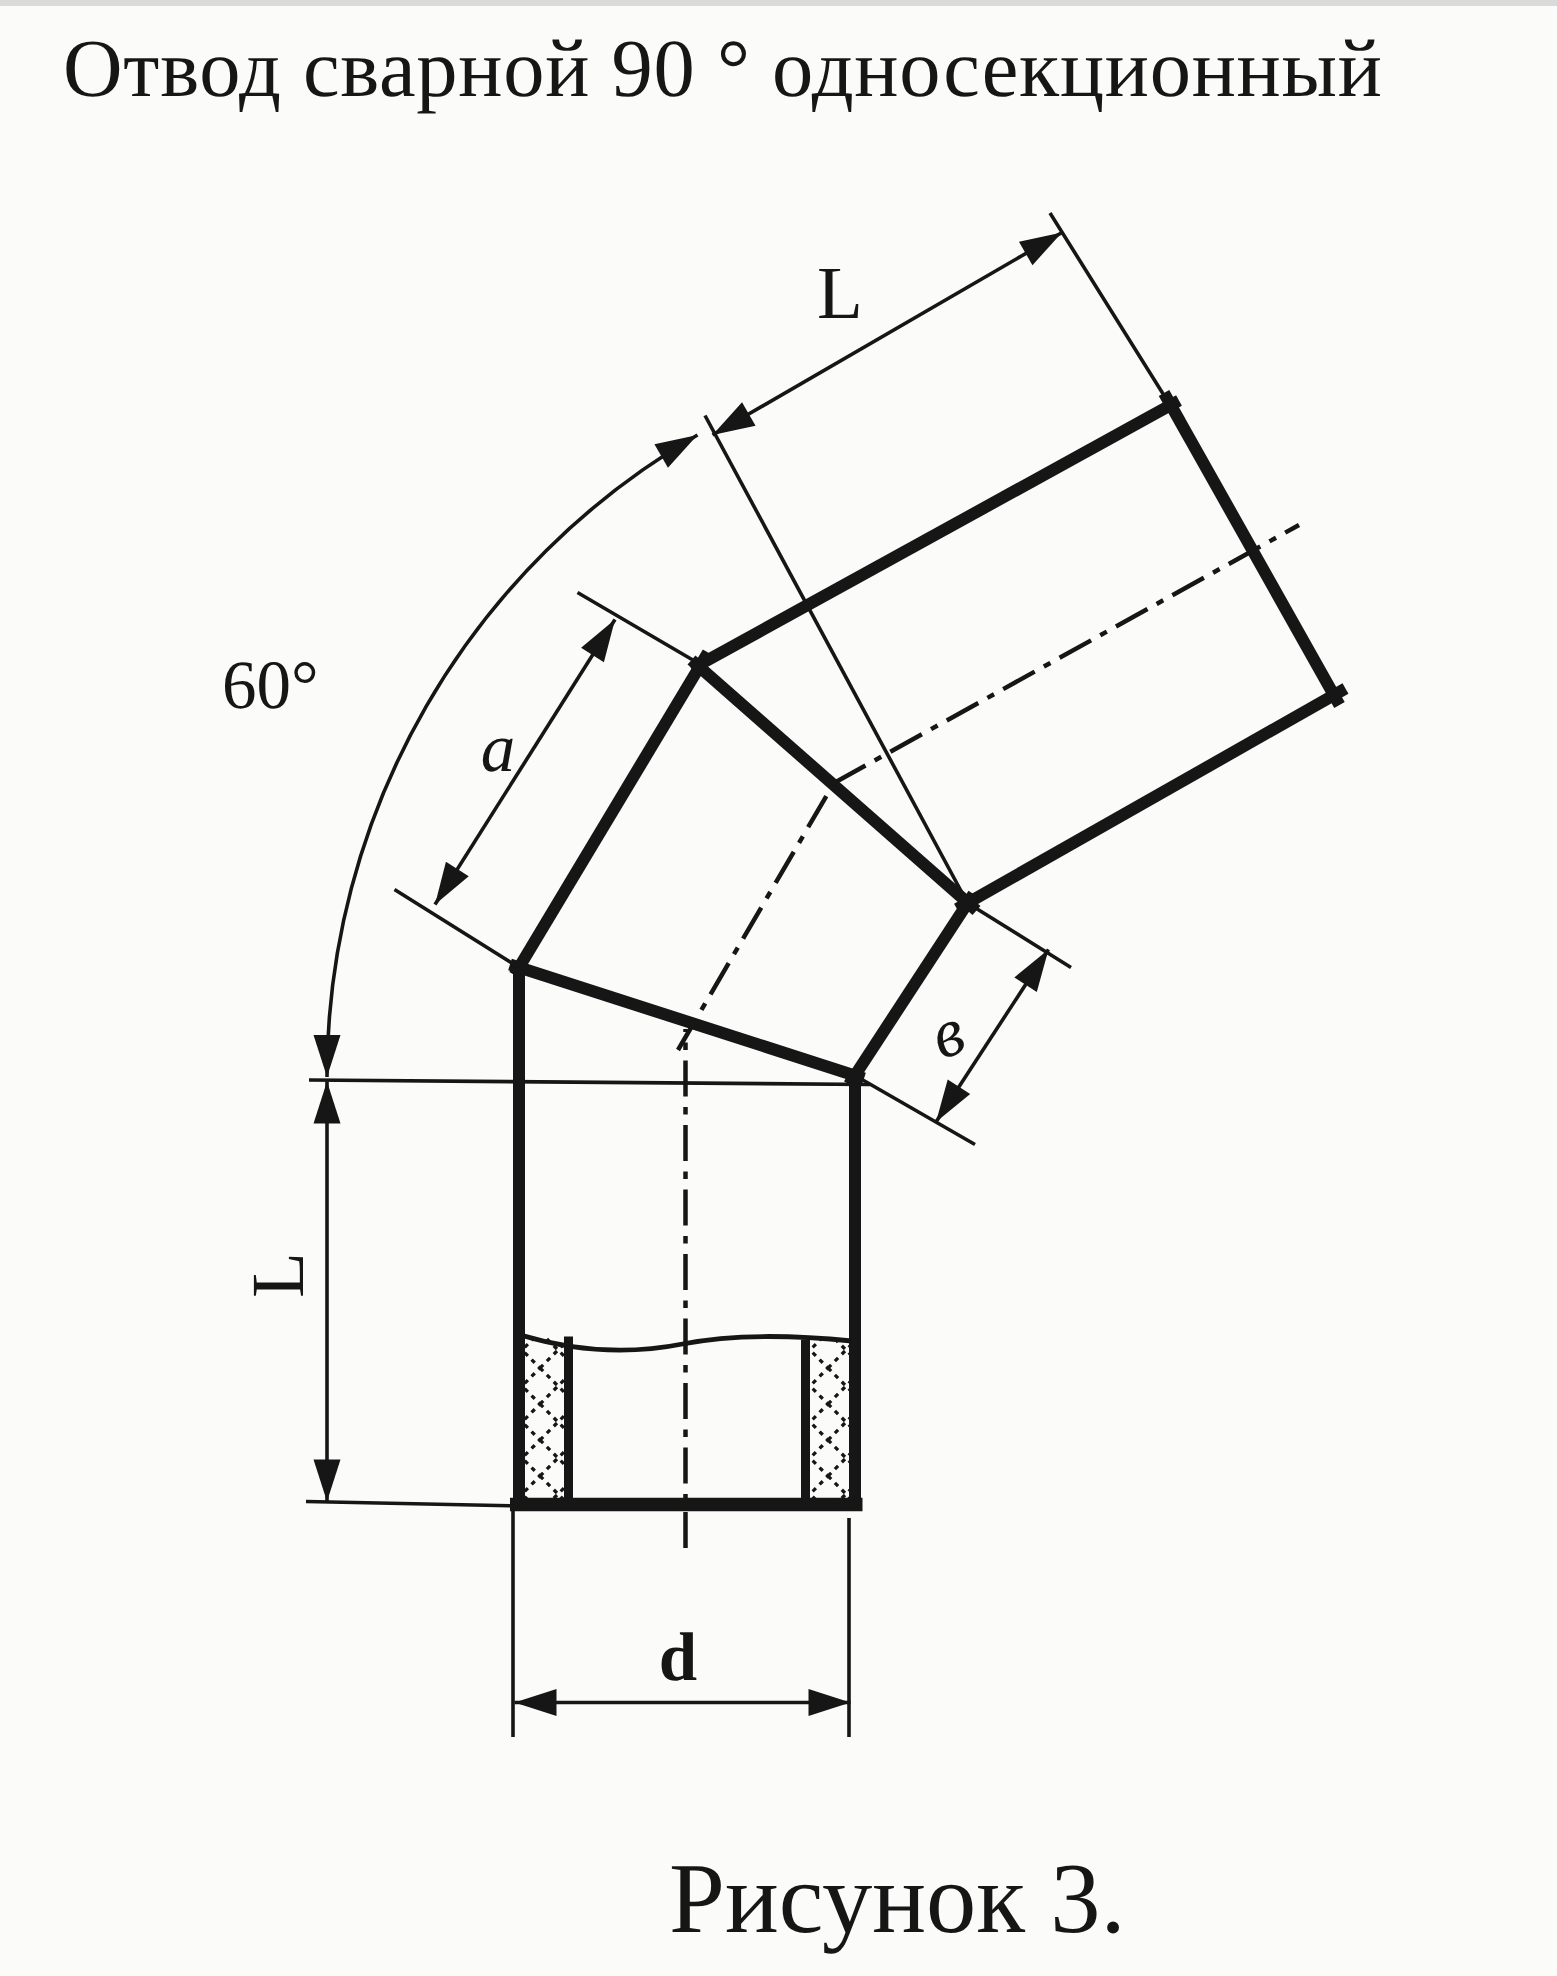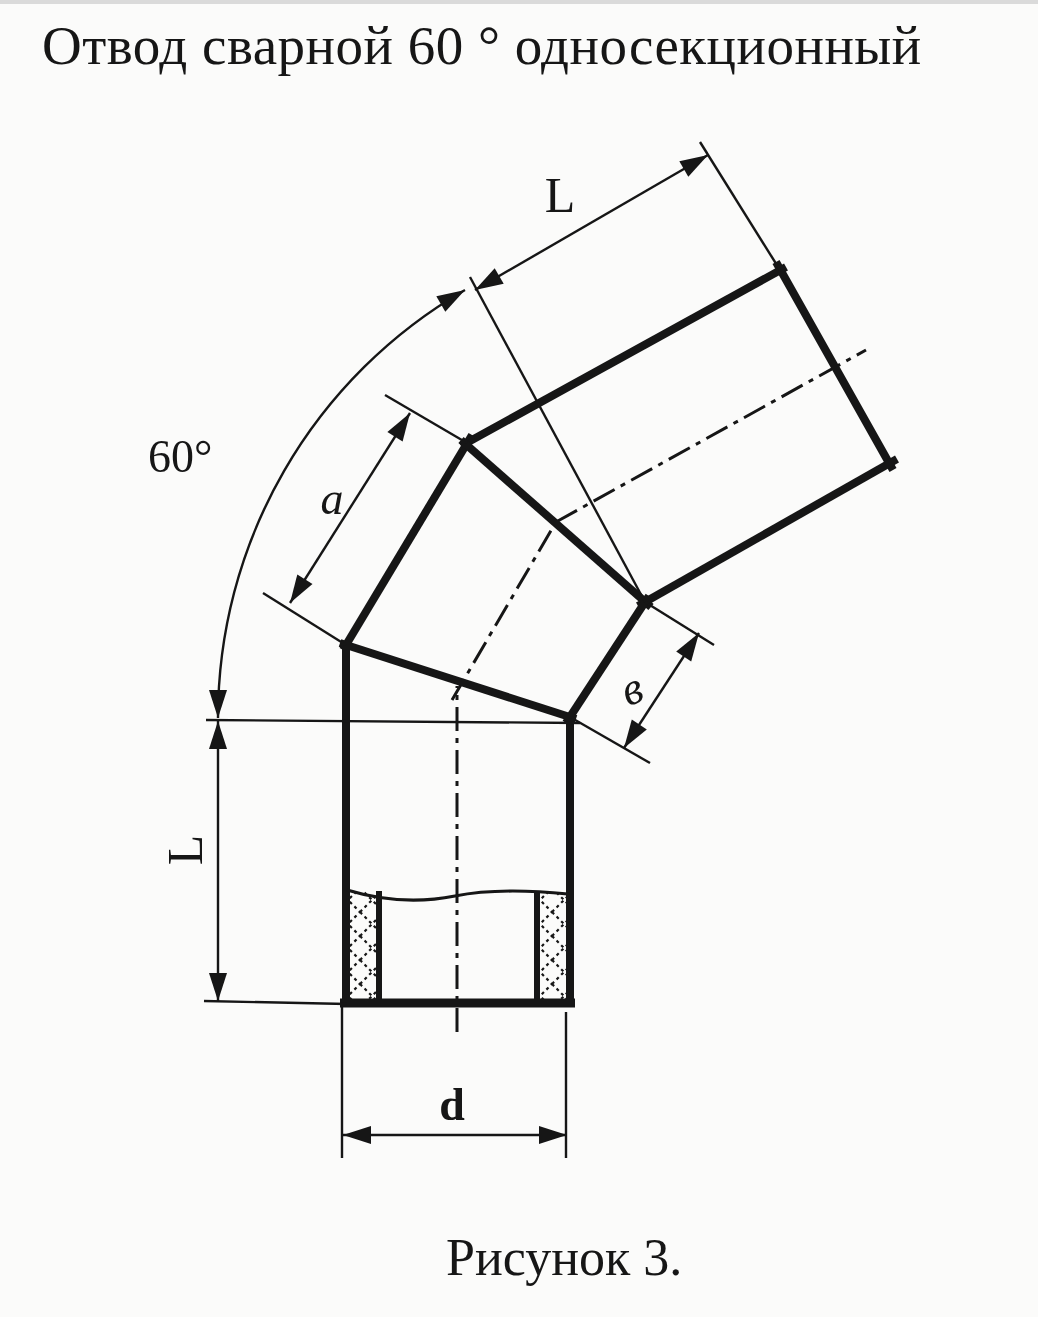--- a/index.html
+++ b/index.html
@@ -9,41 +9,41 @@
     font-family:"Liberation Serif", serif; color:var(--ink);
     position:relative; overflow:hidden;
   }
   .scan-edge { position:absolute; left:0; top:0; width:100%; height:4px;
     background:#bfbfbf; opacity:.55; }
   .page-title {
     position:absolute; left:42px; top:16px; font-size:55px; line-height:1.1;
     white-space:nowrap; letter-spacing:.5px; color:var(--ink);
   }
   .figure-caption {
-    position:absolute; left:446px; top:1228px; font-size:52px;
+    position:absolute; left:446px; top:1228px; font-size:67px;
     white-space:nowrap; color:var(--ink);
   }
   svg.drawing { position:absolute; left:0; top:0; }
   .thick  { stroke:var(--ink); stroke-width:8;  fill:none; stroke-linecap:butt; }
   .thick9 { stroke:var(--ink); stroke-width:9;  fill:none; }
   .inner  { stroke:var(--ink); stroke-width:6;  fill:none; }
   .thin   { stroke:var(--ink); stroke-width:2.4; fill:none; }
   .wavy   { stroke:var(--ink); stroke-width:3.2; fill:none; }
   .cl     { stroke:var(--ink); stroke-width:3; fill:none;
             stroke-dasharray:24 7 5 7; }
   .ah     { fill:var(--ink); stroke:none; }
   text.dim { font-family:"Liberation Serif", serif; fill:var(--ink); }
   text.it  { font-style:italic; }
 </style>
 </head>
 <body>
 
 <div class="scan-edge"></div>
 
-<div class="page-title">Отвод сварной 60 ° односекционный</div>
+<div class="page-title">Отвод сварной 90 ° односекционный</div>
 
 <svg class="drawing" width="1038" height="1317" viewBox="0 0 1038 1317" aria-hidden="true">
 
   <defs>
     <pattern id="xh" width="24" height="24" patternUnits="userSpaceOnUse">
       <path d="M0 24 L24 0 M0 0 L24 24" stroke="#161616" stroke-width="2.2" stroke-dasharray="3 3.5" fill="none"></path>
     </pattern>
   </defs>
 
   <g>

